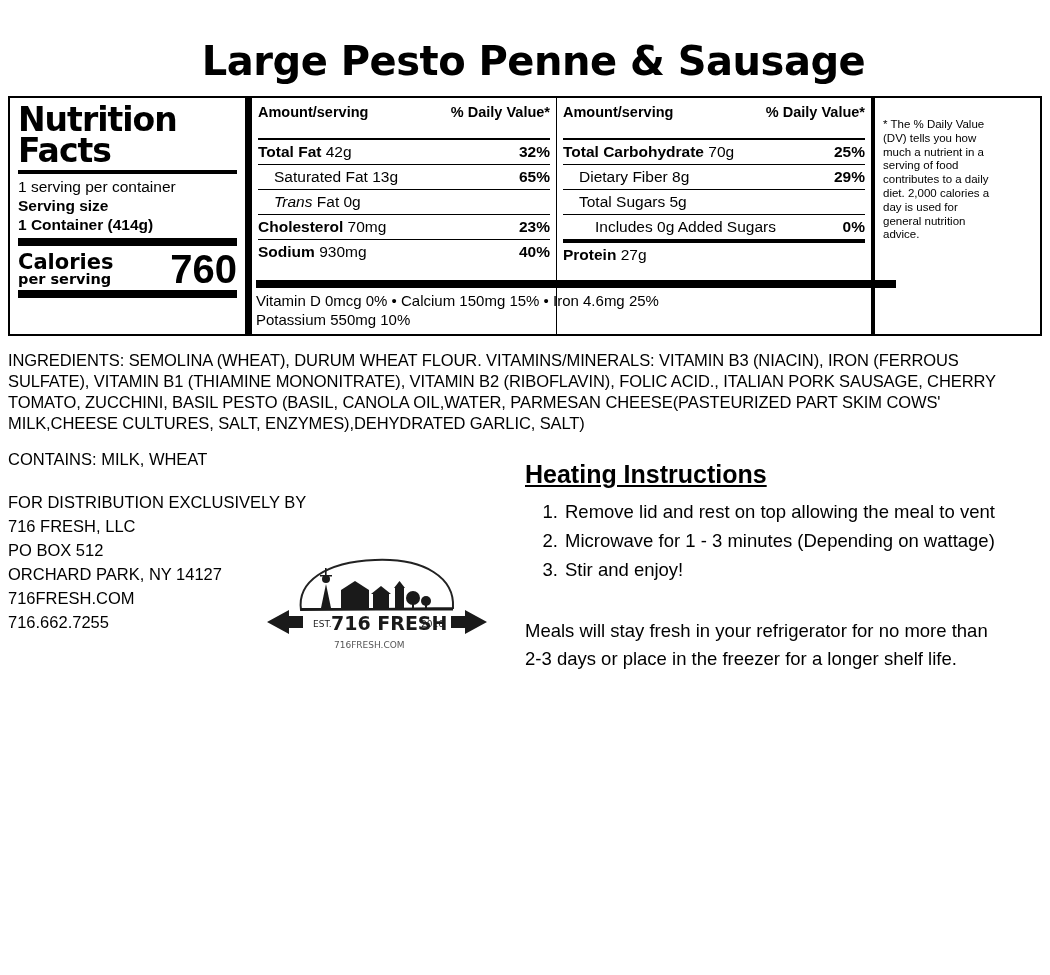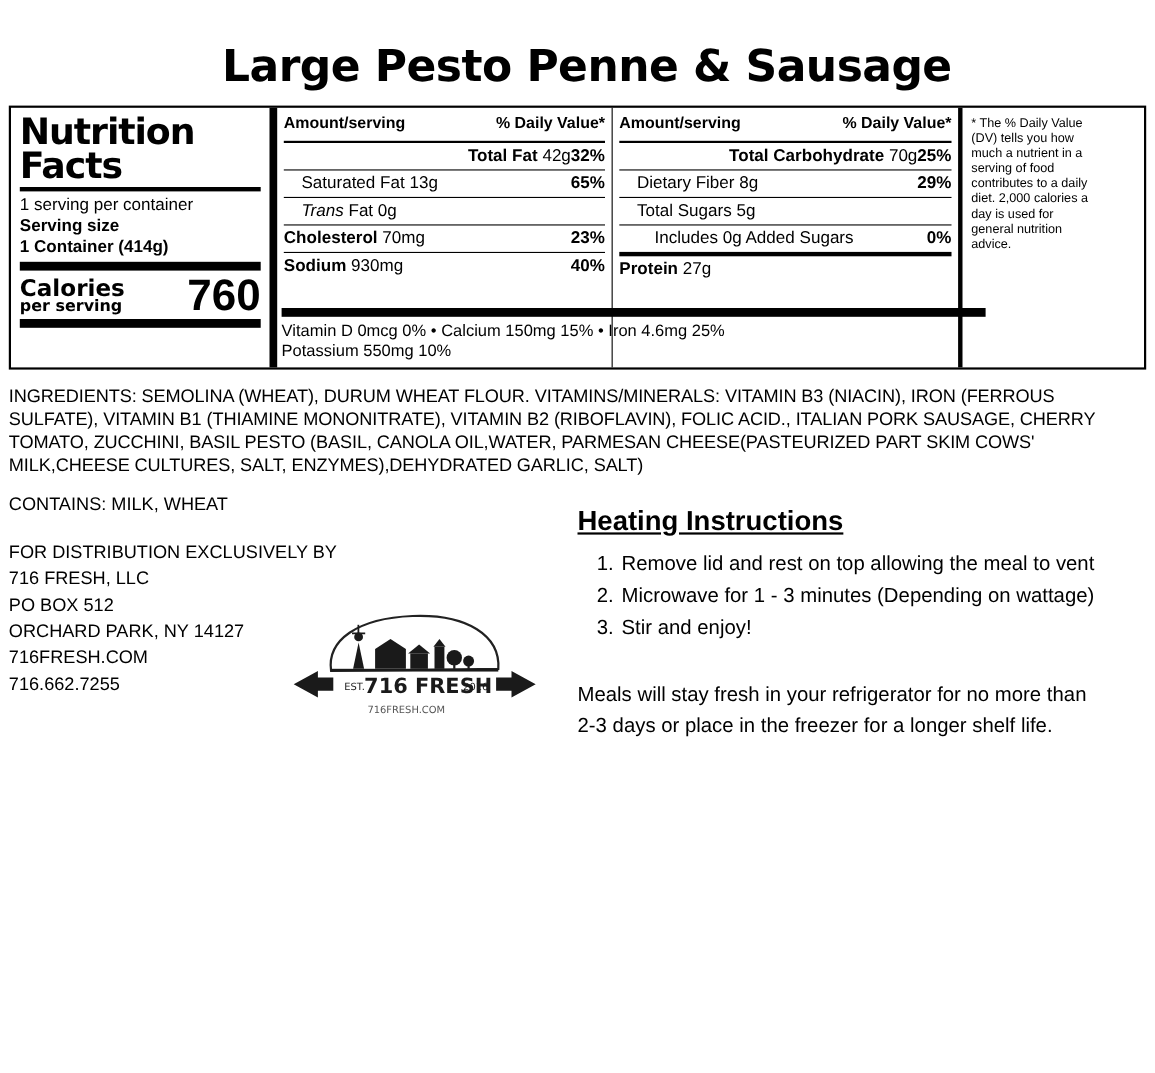--- a/index.html
+++ b/index.html
@@ -84,41 +84,41 @@
     width: 305px;
   }
   .nf-col-mid { border-right: 1px solid #000; }
   .nf-col-right-nutr { border-right: 4px solid #000; width: 318px; }
 
   .nf-head {
     display: flex;
     justify-content: space-between;
     font-size: 14.5px;
     font-weight: bold;
-    padding-bottom: 8px;
+    padding-bottom: 18px;
   }
   .nf-line {
     display: flex;
     justify-content: space-between;
     font-size: 15.5px;
     padding: 3px 0 3px 0;
     border-top: 1px solid #000;
   }
-  .nf-line.first { border-top: 2px solid #000; justify-content: flex-end; }
+  .nf-line.first { border-top: 2px solid #000; }
   .nf-line.thickline { border-top: 4px solid #000; align-items: flex-end; }
   .nf-line b { font-weight: bold; }
   .nf-line .ind1 { padding-left: 16px; }
   .nf-line .ind2 { padding-left: 32px; }
   .nf-line .dv { font-weight: bold; }
   .nf-line .it { font-style: italic; }
 
   .nf-col-dv {
     width: 122px;
     box-sizing: border-box;
-    padding: 8px 6px 0 8px;
+    padding: 20px 6px 0 8px;
     font-size: 11.5px;
     line-height: 1.2;
   }
 
   
   .nf-bottom {
     position: absolute;
     left: 256px;
     top: 280px;
     width: 640px;

